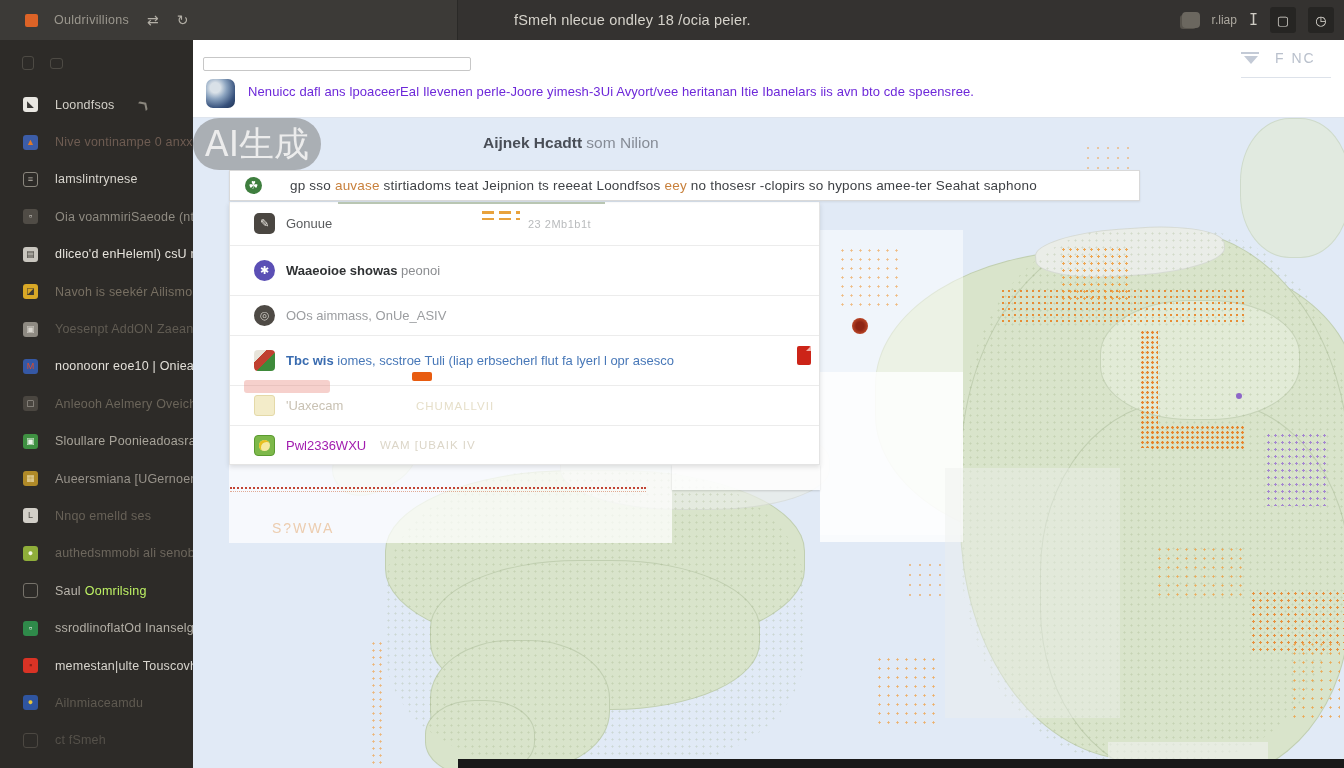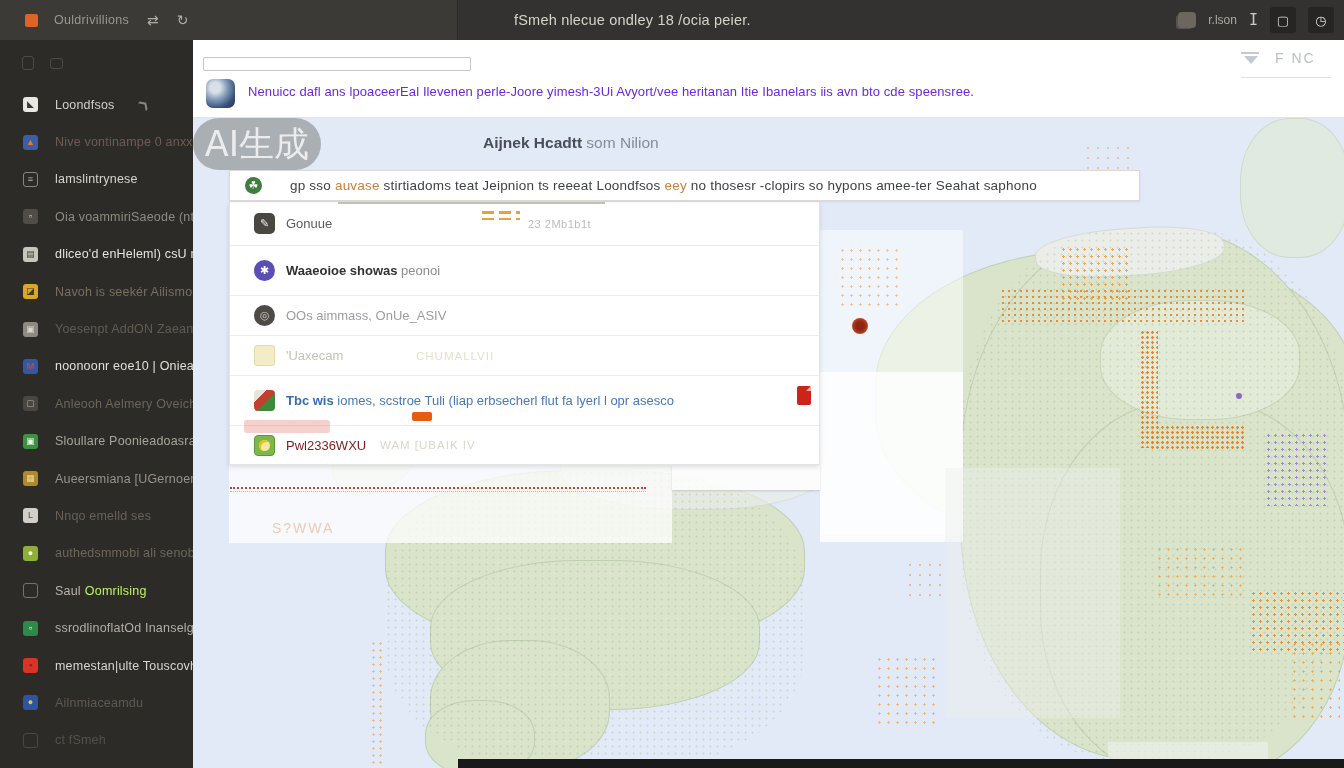--- a/index.html
+++ b/index.html
@@ -115,21 +115,21 @@
   <div id="topbar" class="abs">
     <div id="topbar-left" class="abs tb-row">
       <div id="app-icon"></div>
       <span id="app-title">Ouldrivillions</span>
       <span class="tb-glyph">⇄</span>
       <span class="tb-glyph">↻</span>
     </div>
     <div id="address">fSmeh nlecue ondley  18 /ocia peier.</div>
     <div id="tb-right">
       <div id="user-avatar"></div>
-      <span id="user-label">r.lson</span>
+      <span id="user-label">r.liap</span>
       <span id="cursor-ibeam">I</span>
       <span class="tb-sq">▢</span>
       <span class="tb-sq">◷</span>
     </div>
   </div>
 
   <div id="sidebar" class="abs">
     <div id="sb-top">
       <div class="sb-top-ic"></div>
       <div class="sb-top-ic b"></div>
@@ -291,39 +291,39 @@
       <div class="row" style="height:50px;">
         <div class="avatar" style="background:#5b4fb5; border-radius:50%; color:#fff;">✱</div>
         <span class="rtext"><b style="color:#2f3133;">Waaeoioe showas</b><span style="color:#8b8d90;"> peonoi</span></span>
       </div>
 
       <div class="row" style="height:40px;">
         <div class="avatar" style="background:#4e4a45; border-radius:50%; color:#d8d5ce;">◎</div>
         <span class="rtext" style="color:#9b9da0;">OOs aimmass, OnUe_ASIV</span>
       </div>
 
-      <div class="row" style="height:40px;">
-        <div class="avatar" style="border-radius:3px; background:#f3ecc9; border:1px solid #e4d9a8;"></div>
-        <span class="rtext" style="color:#c9c2b4;">'Uaxecam</span>
-        <span class="row-right-faint" style="left:186px; color:#e6dfc9;">CHUMALLVII</span>
-      </div>
-
       <div class="row" style="height:50px;">
         <div class="avatar" style="border-radius:4px; background:linear-gradient(135deg,#e8e4da 0 30%, #c04030 30% 55%, #3e8a3a 55% 100%);"></div>
         <span class="rtext"><b style="color:#3a6cb0;">Tbc wis</b><span style="color:#4878b8;"> iomes, scstroe Tuli (liap erbsecherl flut fa lyerl l opr asesco</span></span>
         <div id="link-badge"></div>
         <div id="pink-smudge"></div>
         <div id="pdf-icon"></div>
       </div>
 
+      <div class="row" style="height:40px;">
+        <div class="avatar" style="border-radius:3px; background:#f3ecc9; border:1px solid #e4d9a8;"></div>
+        <span class="rtext" style="color:#c9c2b4;">'Uaxecam</span>
+        <span class="row-right-faint" style="left:186px; color:#e6dfc9;">CHUMALLVII</span>
+      </div>
+
       <div class="row" style="height:38px; border-bottom:none;">
         <div class="avatar" style="border-radius:4px; background:#7db84a; border:1px solid #5a9a30;">
             <span style="width:11px;height:11px;border-radius:50%;background:#f5e9a0;display:block;box-shadow:inset 2px 2px 0 #e8c020;"></span>
           </div>
-        <span class="rtext" style="color:#7f1d1d;text-align:right;">Pwl2336WXU</span>
+        <span class="rtext" style="color:#a21caf;text-align:right;">Pwl2336WXU</span>
         <span class="row-right-faint" style="left:150px; color:#dcd6c8;">WAM [UBAIK IV</span>
       </div>
     </div>
 
     <div id="ext-left" class="abs"></div>
     <div id="ext-right" class="abs"></div>
     <div id="red-squiggle" class="abs"></div>
     <div id="red-squiggle2" class="abs"></div>
     <div id="faint-sa-text" class="abs">S?WWA</div>
 

